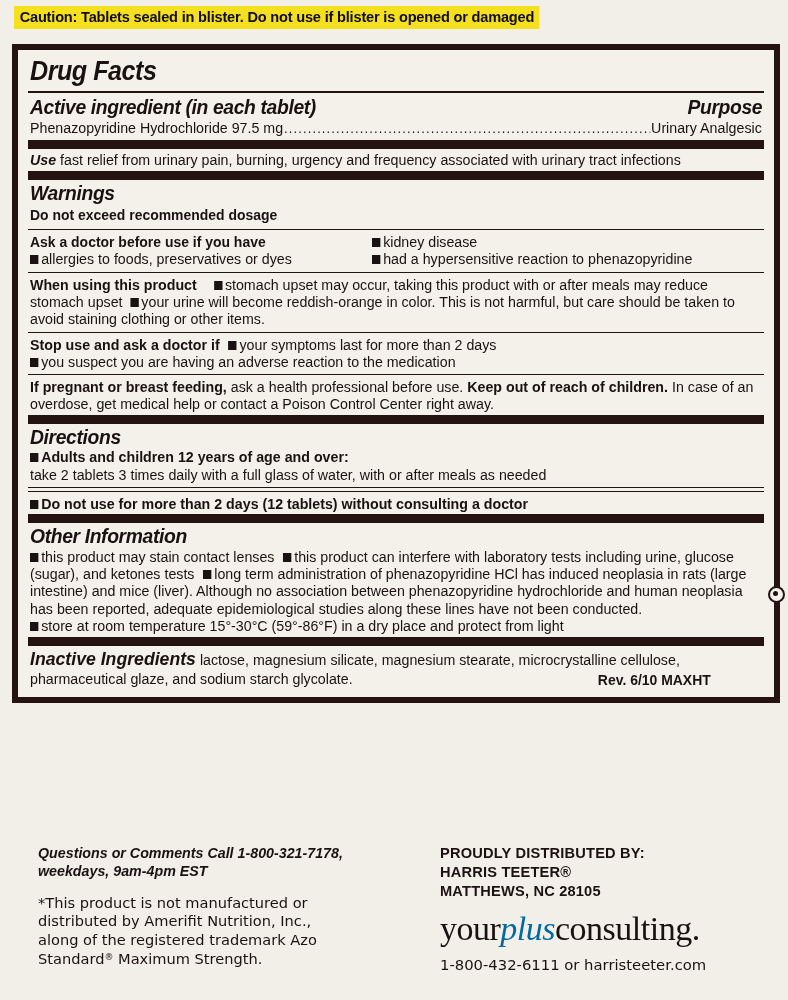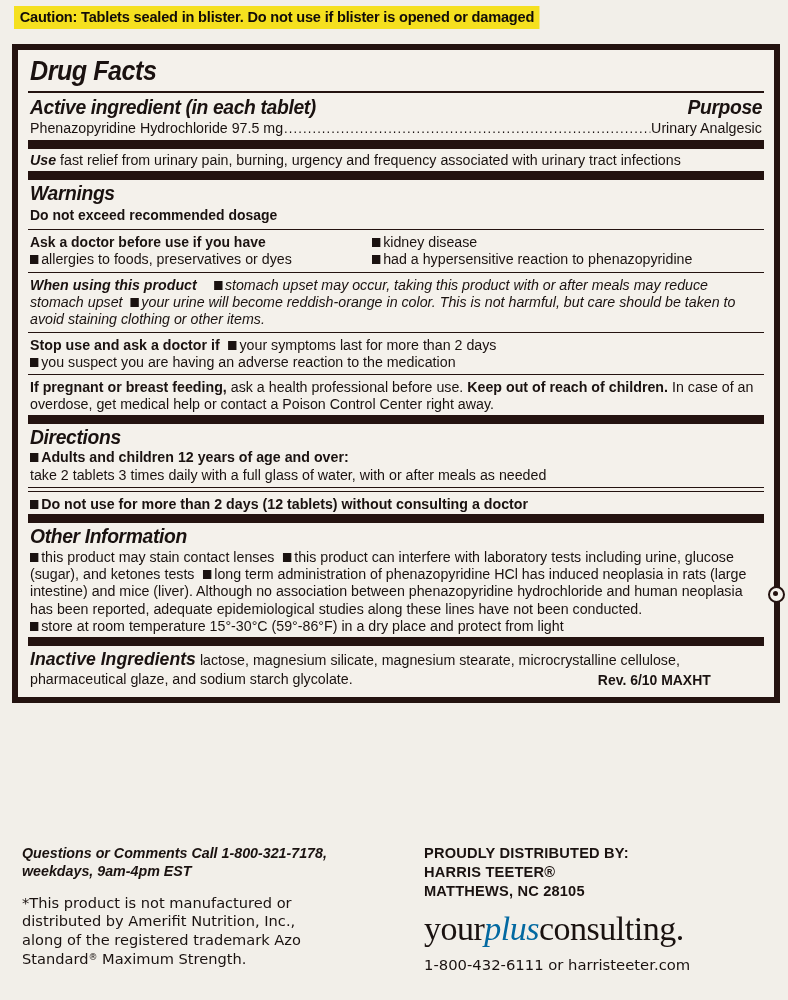--- a/index.html
+++ b/index.html
@@ -89,21 +89,21 @@
   }
 
   .sq{display:inline-block;width:9px;height:9px;background:#1a1210;
       vertical-align:0px;margin-right:3px;}
 
   .twocol{display:flex;gap:0;}
   .twocol .c1{width:342px;flex:0 0 342px;}
   .twocol .c2{flex:1 1 auto;}
 
   
-  .footer{position:absolute;left:0;top:838px;width:768px;height:162px;}
+  .footer{position:absolute;left:16px;top:838px;width:768px;height:162px;}
   .fleft{position:absolute;left:22px;top:6px;width:380px;}
   .qline{
     font-weight:bold;font-style:italic;font-size:15px;line-height:1.22;
     transform:scaleX(0.95);transform-origin:left center;
   }
   .disc{
     font-size:14.6px;line-height:1.28;margin-top:13px;
     font-family:"DejaVu Sans",sans-serif;
   }
   .disc sup{font-size:9px;vertical-align:4px;}
@@ -191,21 +191,21 @@
             </div>
             <div class="body" style="width:100%;">
               <span class="sq"></span><span>had a hypersensitive reaction to phenazopyridine</span>
             </div>
           </div>
         </div>
       </div>
 
       <div class="rule-thin"></div>
 
-      <div class="sec" style="padding-top:0;padding-bottom:1px;font-style:italic;">
+      <div class="sec" style="padding-top:0;padding-bottom:1px;">
         <div class="body">
           <b>When using this product</b>
           <span style="display:inline-block;width:14px;"></span><span class="sq"></span><span>stomach upset may occur, taking this product with or after meals may reduce stomach upset</span>
           <span class="sq" style="margin-left:4px;"></span><span>your urine will become reddish-orange in color. This is not harmful, but care should be taken to avoid staining clothing or other items.</span>
         </div>
       </div>
 
       <div class="rule-thin"></div>
 
       <div class="sec" style="padding-top:0;padding-bottom:1px;">

